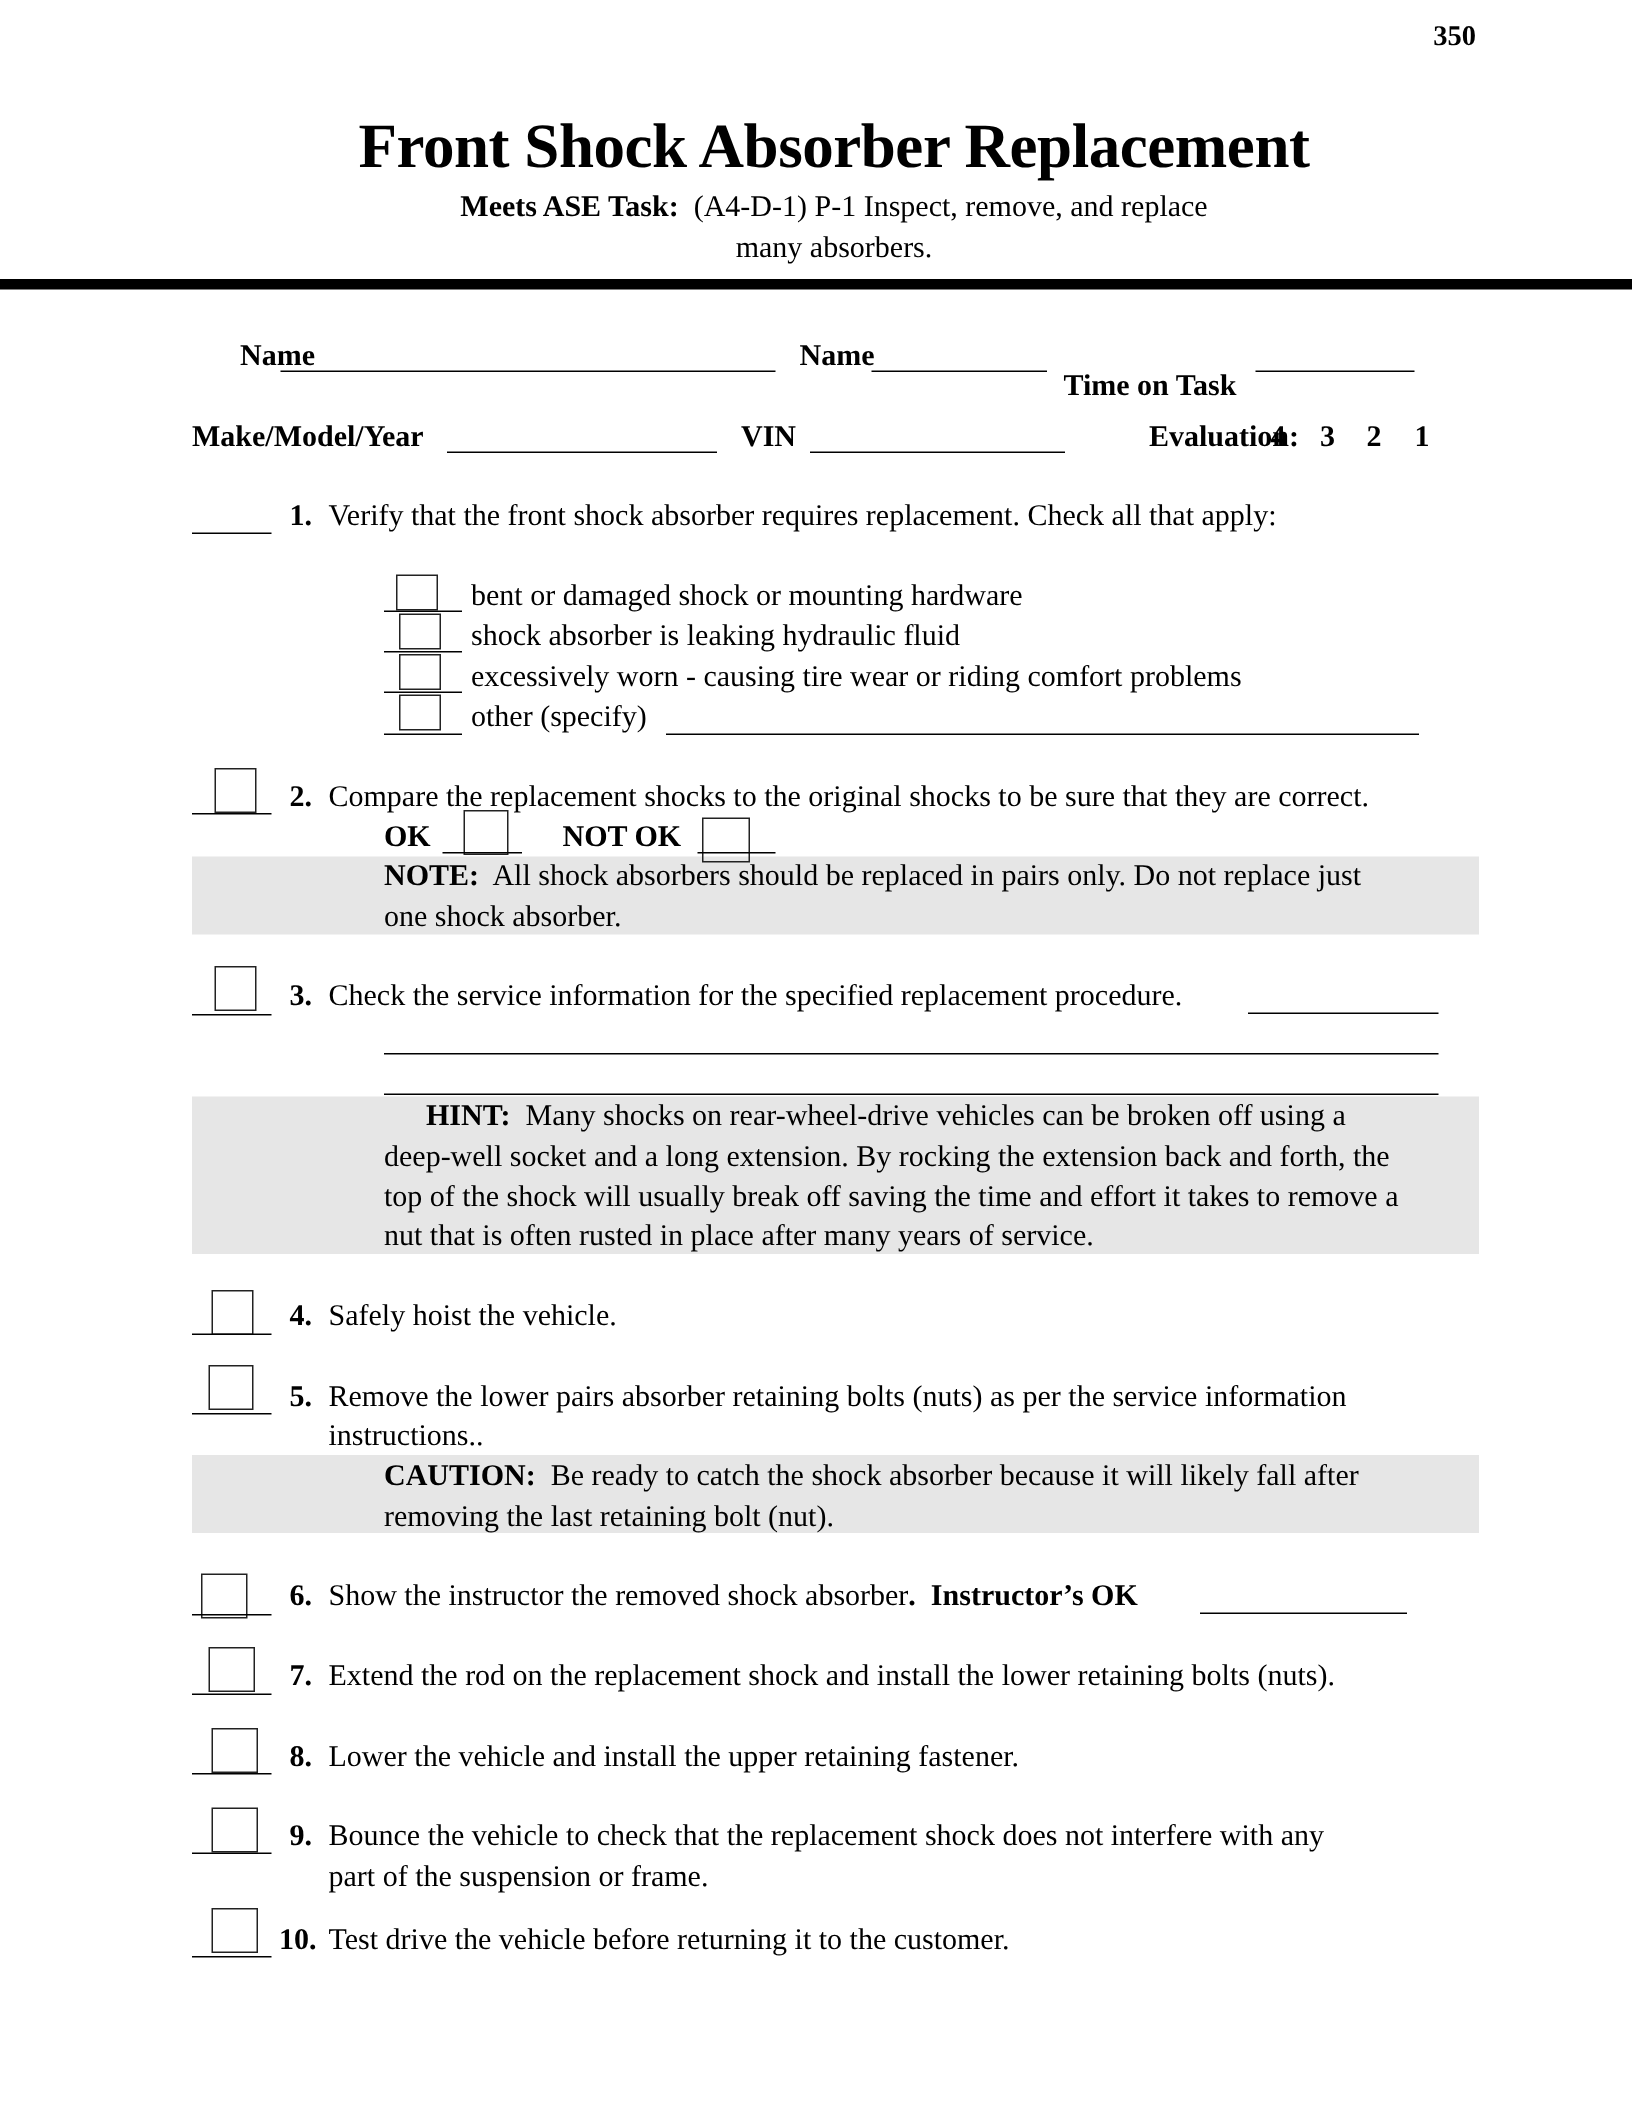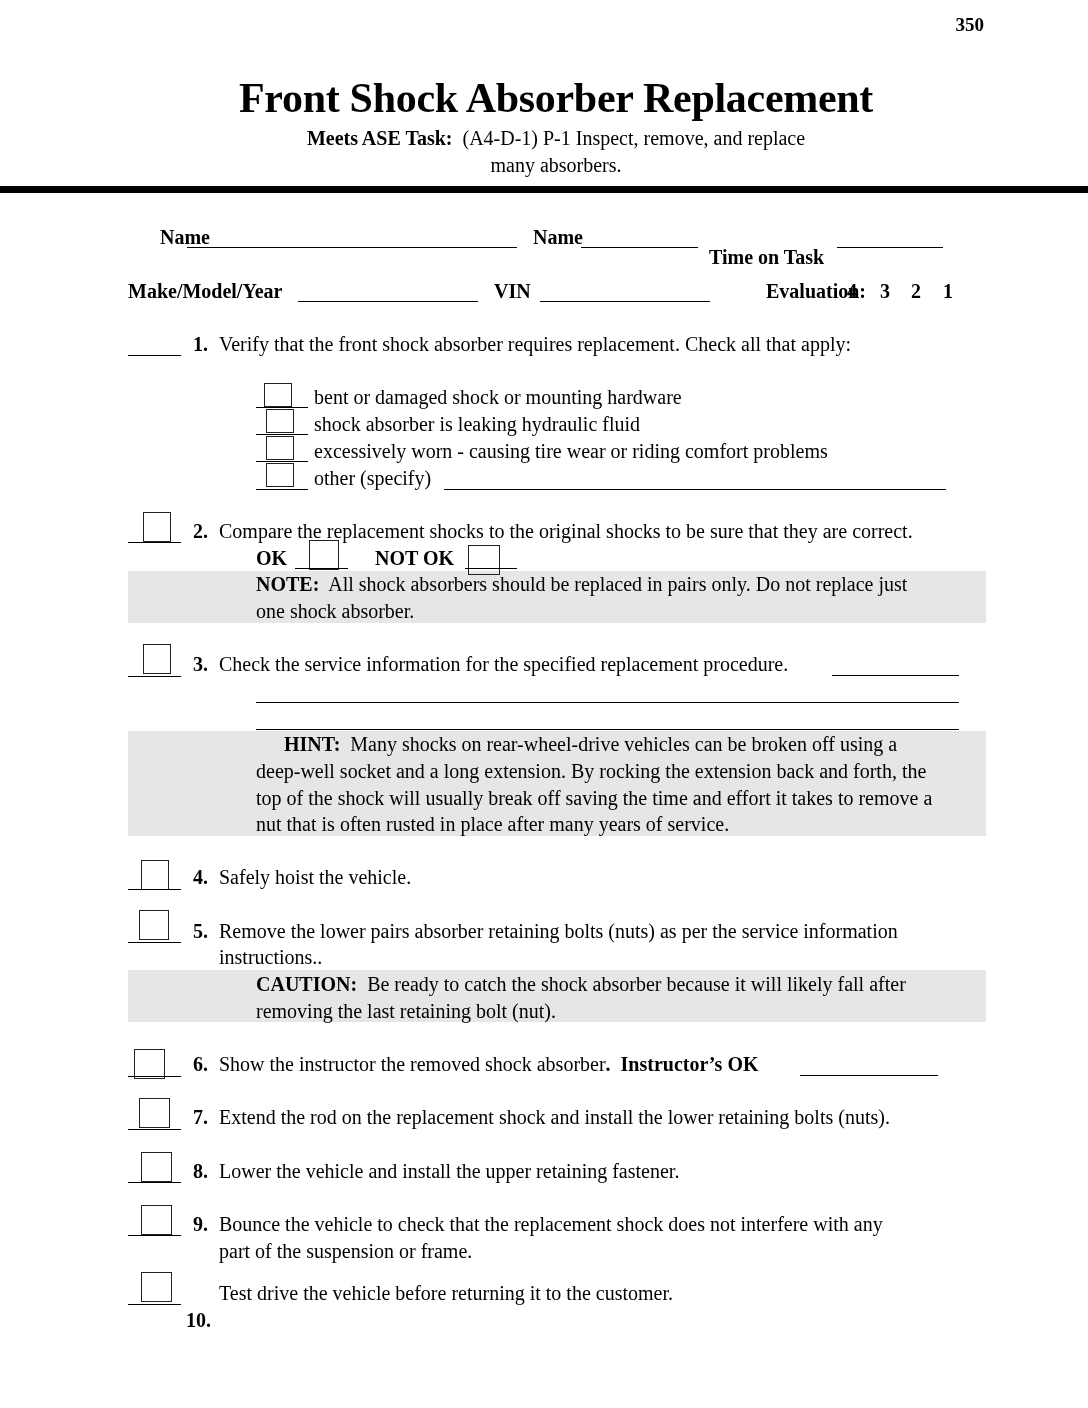--- a/index.html
+++ b/index.html
@@ -125,14 +125,14 @@
 <div class="abs t" style="left:219px; top:1160px;">Lower the vehicle and install the upper retaining fastener.</div>
 
 <div class="cbx" style="left:141px; top:1205px; width:31px;"></div>
 <div class="uline" style="left:128px; top:1235px; width:53px;"></div>
 <div class="abs t b" style="left:193px; top:1213px;">9.</div>
 <div class="abs t" style="left:219px; top:1213px;">Bounce the vehicle to check that the replacement shock does not interfere with any</div>
 <div class="abs t" style="left:219px; top:1240px;">part of the suspension or frame.</div>
 
 <div class="cbx" style="left:141px; top:1272px; width:31px;"></div>
 <div class="uline" style="left:128px; top:1304px; width:53px;"></div>
-<div class="abs t b" style="left:186px; top:1282px;margin-top:27px;">10.</div>
+<div class="abs t b" style="left:186px; top:1282px;">10.</div>
 <div class="abs t" style="left:219px; top:1282px;">Test drive the vehicle before returning it to the customer.</div>
 
 </body></html>

